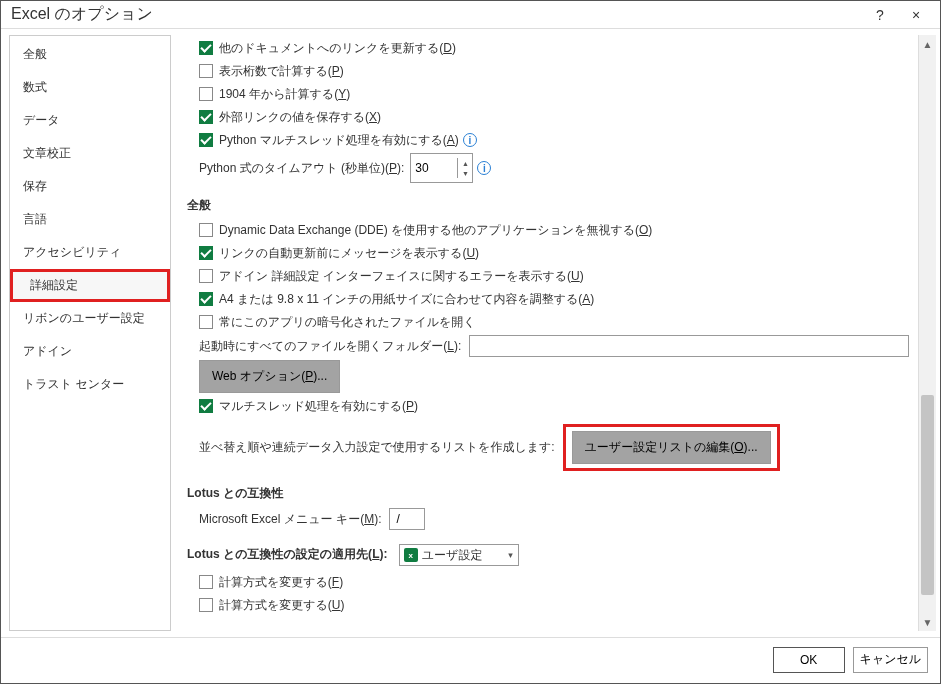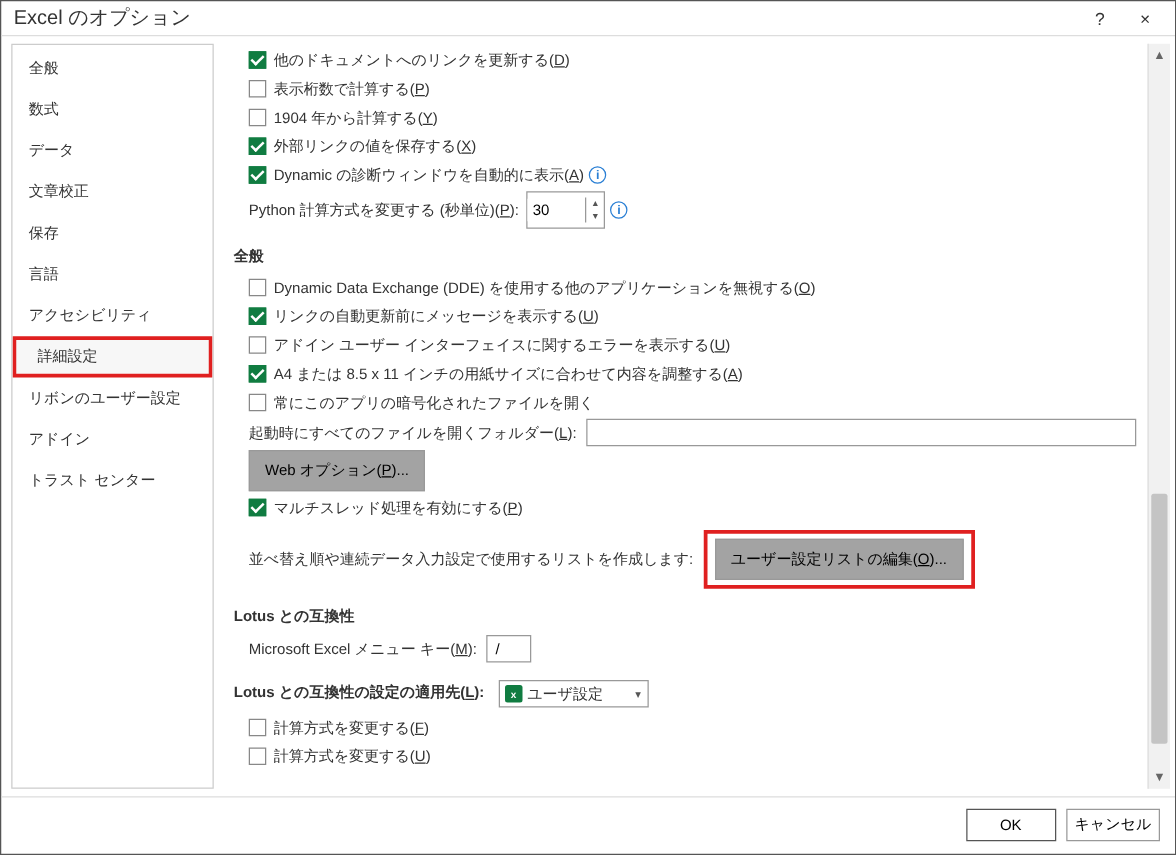--- a/index.html
+++ b/index.html
@@ -206,26 +206,26 @@
       <div class="row">
           <input type="checkbox" style="">
           <label><span>1904 年から計算する(</span><span class="u">Y</span><span>)</span></label>
         </div>
       <div class="row">
           <input type="checkbox" checked="" style="">
           <label><span>外部リンクの値を保存する(</span><span class="u">X</span><span>)</span></label>
         </div>
       <div class="row">
           <input type="checkbox" checked="" style="">
-          <label><span>Dynamic の診断ウィンドウを自動的に表示(</span><span class="u">A</span><span>)</span></label>
+          <label><span>Python マルチスレッド処理を有効にする(</span><span class="u">A</span><span>)</span></label>
           <span class="info-icon">i</span>
         </div>
 
       <div class="row">
-        <label><span>Python 計算方式を変更する (秒単位)(</span><span class="u">P</span><span>):</span></label>
+        <label><span>Python 式のタイムアウト (秒単位)(</span><span class="u">P</span><span>):</span></label>
         <div class="spinner">
           <input value="30" style="">
           <div class="spins">
               <div>▲</div>
               <div>▼</div>
             </div>
         </div>
         <span class="info-icon">i</span>
       </div>
 
@@ -234,25 +234,25 @@
       <div class="row">
           <input type="checkbox" style="">
           <label><span>Dynamic Data Exchange (DDE) を使用する他のアプリケーションを無視する(</span><span class="u">O</span><span>)</span></label>
         </div>
       <div class="row">
           <input type="checkbox" checked="" style="">
           <label><span>リンクの自動更新前にメッセージを表示する(</span><span class="u">U</span><span>)</span></label>
         </div>
       <div class="row">
           <input type="checkbox" style="">
-          <label><span>アドイン ユーザー インターフェイスに関するエラーを表示する(</span><span class="u">U</span><span>)</span></label>
-        </div>
-      <div class="row">
-          <input type="checkbox" checked="" style="">
-          <label><span>A4 または 8.5 x 11 インチの用紙サイズに合わせて内容を調整する(</span><span class="u">A</span><span>)</span></label>
+          <label><span>アドイン 詳細設定 インターフェイスに関するエラーを表示する(</span><span class="u">U</span><span>)</span></label>
+        </div>
+      <div class="row">
+          <input type="checkbox" checked="" style="">
+          <label><span>A4 または 9.8 x 11 インチの用紙サイズに合わせて内容を調整する(</span><span class="u">A</span><span>)</span></label>
         </div>
       <div class="row">
           <input type="checkbox" style="">
           <label>常にこのアプリの暗号化されたファイルを開く</label>
         </div>
 
       <div class="row">
         <label><span>起動時にすべてのファイルを開くフォルダー(</span><span class="u">L</span><span>):</span></label>
         <input class="textfield wide" value="" style="">
       </div>

